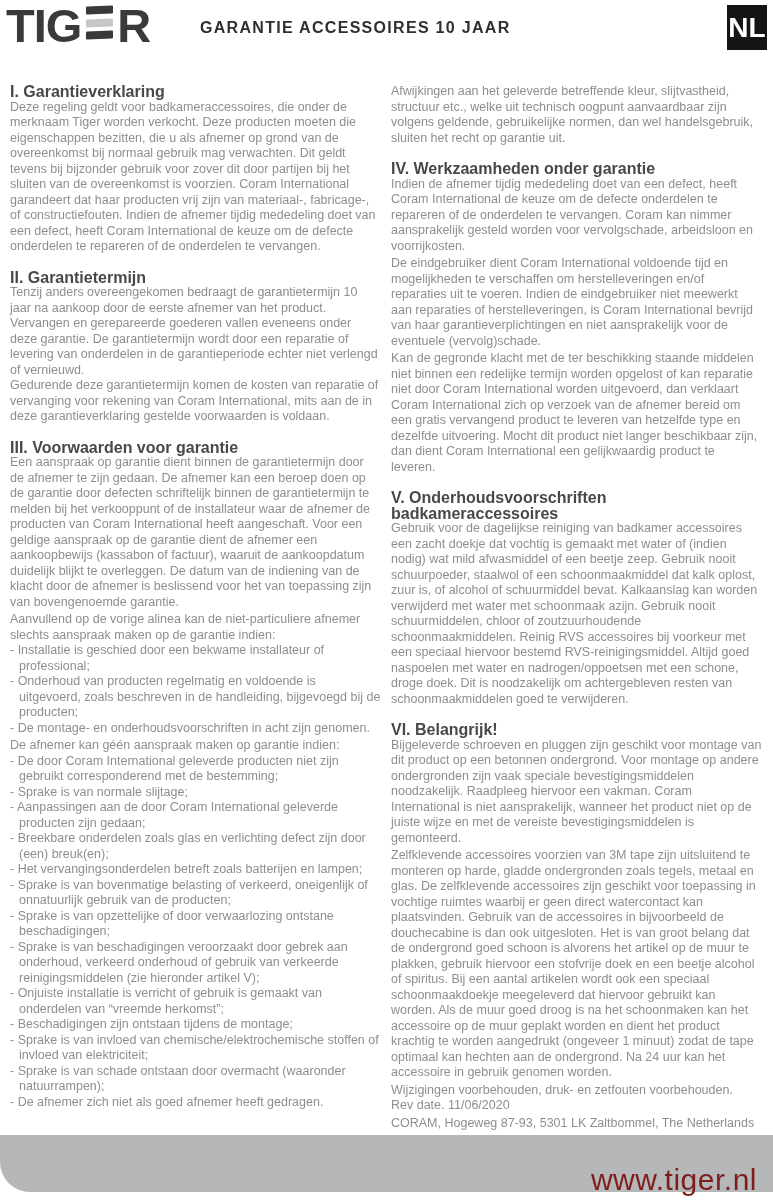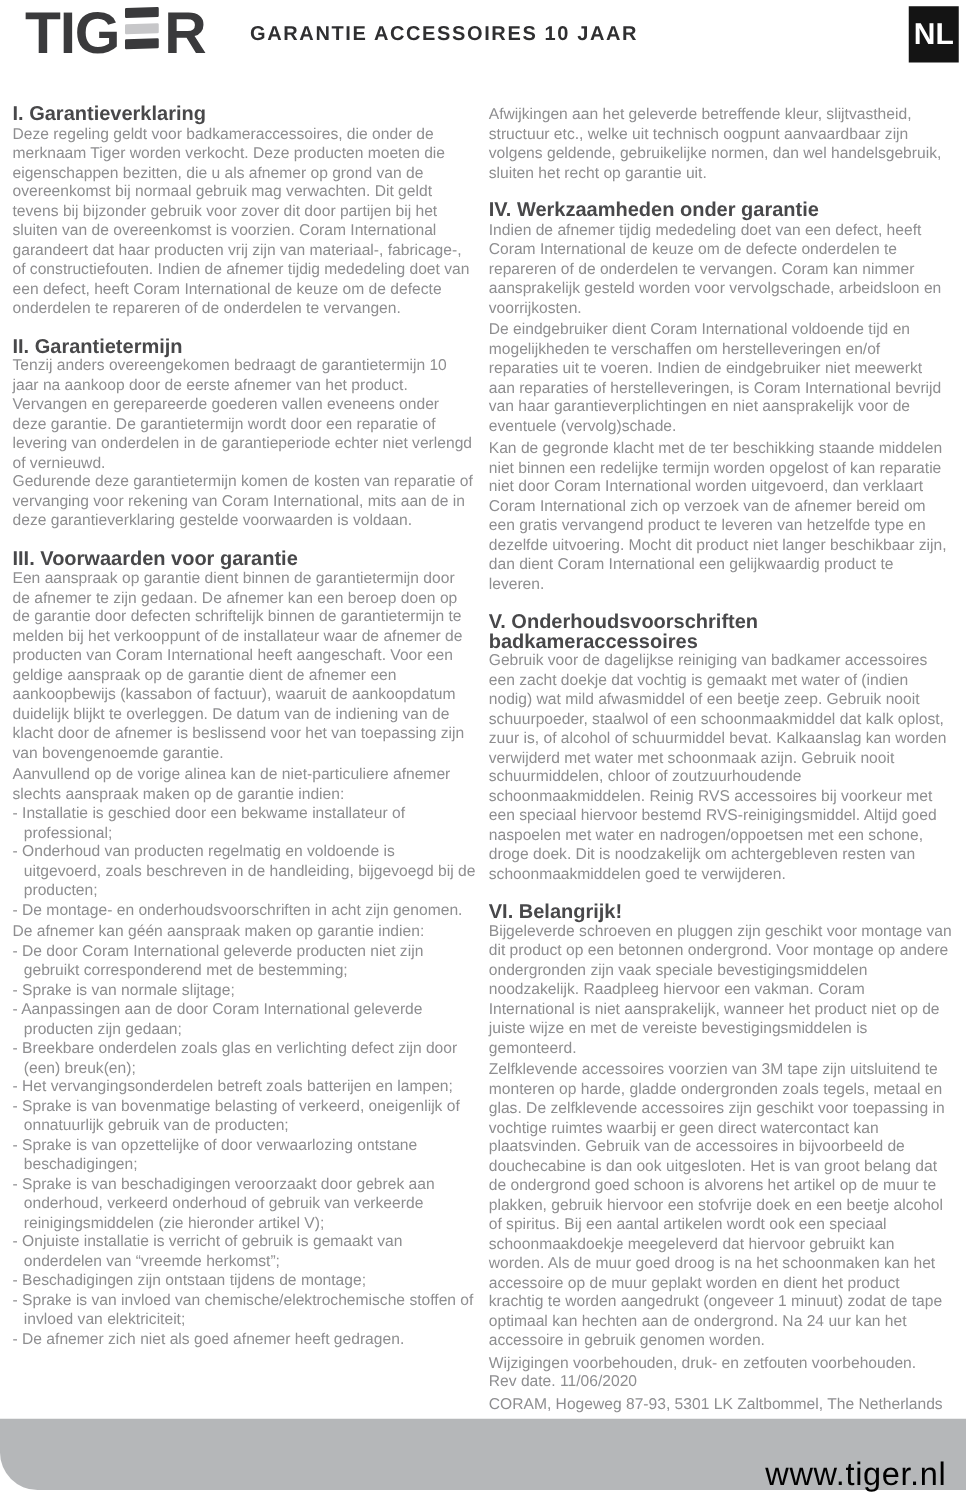--- a/index.html
+++ b/index.html
@@ -3,53 +3,53 @@
 <meta charset="utf-8">
 <style>
   html,body { margin:0; padding:0; background:#ffffff; }
   .page {
     position:relative; width:773px; height:1200px; background:#ffffff;
     font-family:"Liberation Sans", sans-serif; overflow:hidden;
   }
   
   .header { position:relative; height:84px; }
   .logo {
-    position:absolute; left:20px; top:2px; display:flex; align-items:flex-start;
+    position:absolute; left:6px; top:2px; display:flex; align-items:flex-start;
     font-weight:bold; font-size:47px; line-height:1; letter-spacing:-1px; color:#3a3a3c;
   }
   .logo-e {
     display:inline-flex; flex-direction:column; justify-content:space-between;
     width:27px; height:33px; margin:4px 4px 0 5px;
   }
   .logo-e .bar { height:8px; background:#3a3a3c; border-radius:1px; transform:skewY(-2deg); }
   .logo-e .bar.mid { background:#c7c7c9; }
   .title {
     position:absolute; left:200px; top:19px; margin:0;
     font-size:16px; font-weight:bold; letter-spacing:1.3px; color:#2f2f31; white-space:nowrap;
   }
   .badge {
     position:absolute; right:6px; top:5px; width:40px; height:45px; background:#141414;
-    color:#ffffff; font-weight:bold; font-size:24px;
+    color:#ffffff; font-weight:bold; font-size:28px;
     display:flex; align-items:center; justify-content:center;
   }
   
   .columns { display:flex; padding:0 10px; gap:10px; }
   .col { width:371px; font-size:12.5px; line-height:15.5px; color:#8e8e90; }
   .sec-heading { font-size:16px; line-height:15.5px; font-weight:bold; color:#48484a; margin:15px 0 0 0; }
   .col > .sec-heading:first-child { margin-top:0; }
   .para, .bullet { margin:0; }
   .gap { margin-top:2px; }
   .bullet { padding-left:9px; text-indent:-9px; }
   
   .footer { position:absolute; left:0; right:0; bottom:8px; }
   .footer-band {
     height:57px; background:#b5b7b9; border-bottom-left-radius:30px;
     display:flex; align-items:center; justify-content:flex-end; padding-right:16px;
   }
-  .footer-url { font-size:26px; color:#000000; letter-spacing:0.5px;margin-top:32px; }
+  .footer-url { font-size:30px; color:#7f1d1d; letter-spacing:0.5px;margin-top:32px; }
 </style>
 </head>
 <body>
 
 <div class="page">
 
   <div class="header">
     <div class="logo" aria-label="TIGER">
       <span class="logo-txt">TIG</span>
       <span class="logo-e">
@@ -82,20 +82,21 @@
         <p class="bullet">- Sprake is van normale slijtage;</p>
         <p class="bullet">- Aanpassingen aan de door Coram International geleverde producten zijn gedaan;</p>
         <p class="bullet">- Breekbare onderdelen zoals glas en verlichting defect zijn door (een) breuk(en);</p>
         <p class="bullet">- Het vervangingsonderdelen betreft zoals batterijen en lampen;</p>
         <p class="bullet">- Sprake is van bovenmatige belasting of verkeerd, oneigenlijk of onnatuurlijk gebruik van de producten;</p>
         <p class="bullet">- Sprake is van opzettelijke of door verwaarlozing ontstane beschadigingen;</p>
         <p class="bullet">- Sprake is van beschadigingen veroorzaakt door gebrek aan onderhoud, verkeerd onderhoud of gebruik van verkeerde reinigingsmiddelen (zie hieronder artikel V);</p>
         <p class="bullet">- Onjuiste installatie is verricht of gebruik is gemaakt van onderdelen van “vreemde herkomst”;</p>
         <p class="bullet">- Beschadigingen zijn ontstaan tijdens de montage;</p>
         <p class="bullet">- Sprake is van invloed van chemische/elektrochemische stoffen of invloed van elektriciteit;</p>
+        <p class="bullet">- Sprake is van schade ontstaan door overmacht (waaronder natuurrampen);</p>
         <p class="bullet">- De afnemer zich niet als goed afnemer heeft gedragen.</p>
       </div>
     <div class="col" id="col-right">
         <p class="para">Afwijkingen aan het geleverde betreffende kleur, slijtvastheid, structuur etc., welke uit technisch oogpunt aanvaardbaar zijn volgens geldende, gebruikelijke normen, dan wel handelsgebruik, sluiten het recht op garantie uit.</p>
         <h2 class="sec-heading">IV. Werkzaamheden onder garantie</h2>
         <p class="para">Indien de afnemer tijdig mededeling doet van een defect, heeft Coram International de keuze om de defecte onderdelen te repareren of de onderdelen te vervangen. Coram kan nimmer aansprakelijk gesteld worden voor vervolgschade, arbeidsloon en voorrijkosten.</p>
         <p class="para gap">De eindgebruiker dient Coram International voldoende tijd en mogelijkheden te verschaffen om herstelleveringen en/of reparaties uit te voeren. Indien de eindgebruiker niet meewerkt aan reparaties of herstelleveringen, is Coram International bevrijd van haar garantieverplichtingen en niet aansprakelijk voor de eventuele (vervolg)schade.</p>
         <p class="para gap">Kan de gegronde klacht met de ter beschikking staande middelen niet binnen een redelijke termijn worden opgelost of kan reparatie niet door Coram International worden uitgevoerd, dan verklaart Coram International zich op verzoek van de afnemer bereid om een gratis vervangend product te leveren van hetzelfde type en dezelfde uitvoering. Mocht dit product niet langer beschikbaar zijn, dan dient Coram International een gelijkwaardig product te leveren.</p>
         <h2 class="sec-heading">V. Onderhoudsvoorschriften badkameraccessoires</h2>
         <p class="para">Gebruik voor de dagelijkse reiniging van badkamer accessoires een zacht doekje dat vochtig is gemaakt met water of (indien nodig) wat mild afwasmiddel of een beetje zeep. Gebruik nooit schuurpoeder, staalwol of een schoonmaakmiddel dat kalk oplost, zuur is, of alcohol of schuurmiddel bevat. Kalkaanslag kan worden verwijderd met water met schoonmaak azijn. Gebruik nooit schuurmiddelen, chloor of zoutzuurhoudende schoonmaakmiddelen. Reinig RVS accessoires bij voorkeur met een speciaal hiervoor bestemd RVS-reinigingsmiddel. Altijd goed naspoelen met water en nadrogen/oppoetsen met een schone, droge doek. Dit is noodzakelijk om achtergebleven resten van schoonmaakmiddelen goed te verwijderen.</p>

